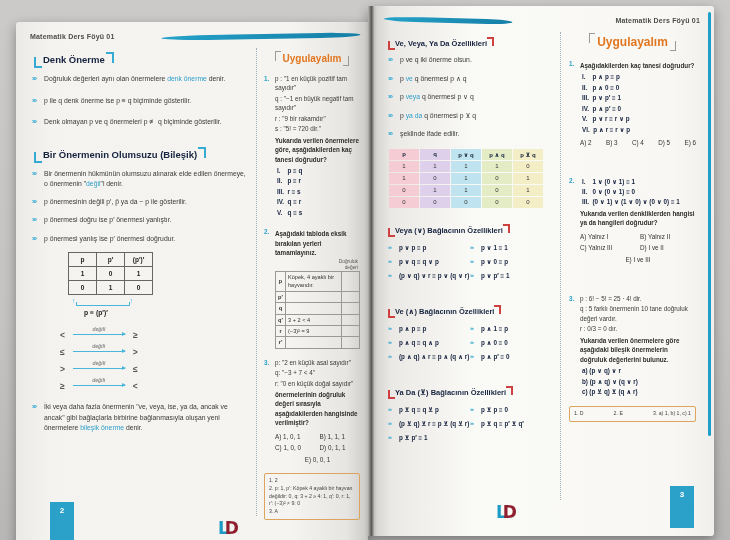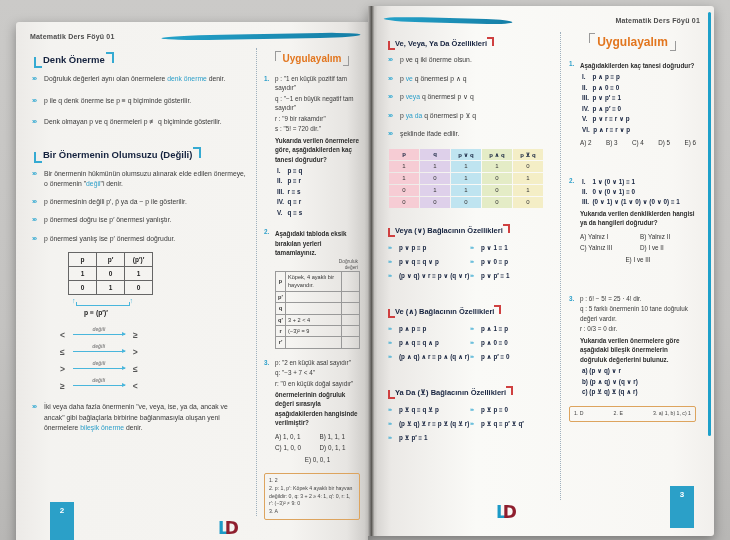--- a/index.html
+++ b/index.html
@@ -140,21 +140,21 @@
           </div>
           <div class="bul">
             <span class="chev">›››</span>
             <span class="qb">p ile q denk önerme ise  p ≡ q  biçiminde gösterilir.</span>
           </div>
           <div class="bul">
             <span class="chev">›››</span>
             <span class="qb">Denk olmayan p ve q önermeleri  p ≢ q  biçiminde gösterilir.</span>
           </div>
 
-          <div class="sec" style="margin-top:8px">Bir Önermenin Olumsuzu (Değili)</div>
+          <div class="sec" style="margin-top:8px">Bir Önermenin Olumsuzu (Bileşik)</div>
 
           <div class="bul tight">
             <span class="chev">›››</span>
             <span class="qb"><span>Bir önermenin hükmünün olumsuzu alınarak elde edilen önermeye, o önermenin "</span><span class="hl">değil</span><span>"i denir.</span></span>
           </div>
           <div class="bul tight">
             <span class="chev">›››</span>
             <span class="qb">p önermesinin değili p′,  p̄   ya da  ~ p ile gösterilir.</span>
           </div>
           <div class="bul tight">

